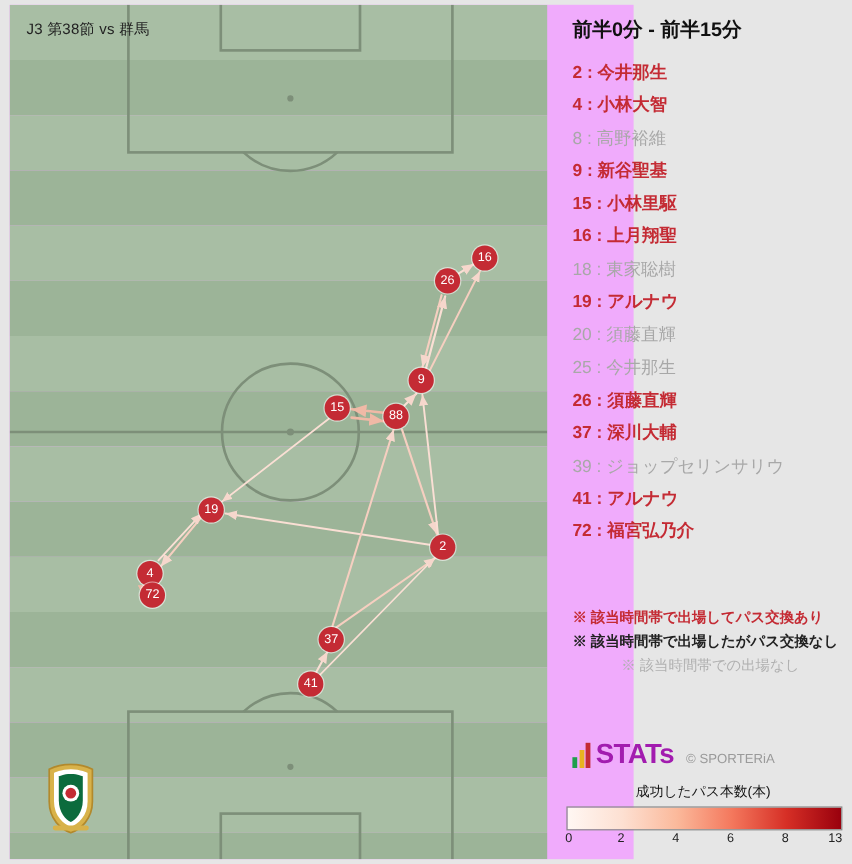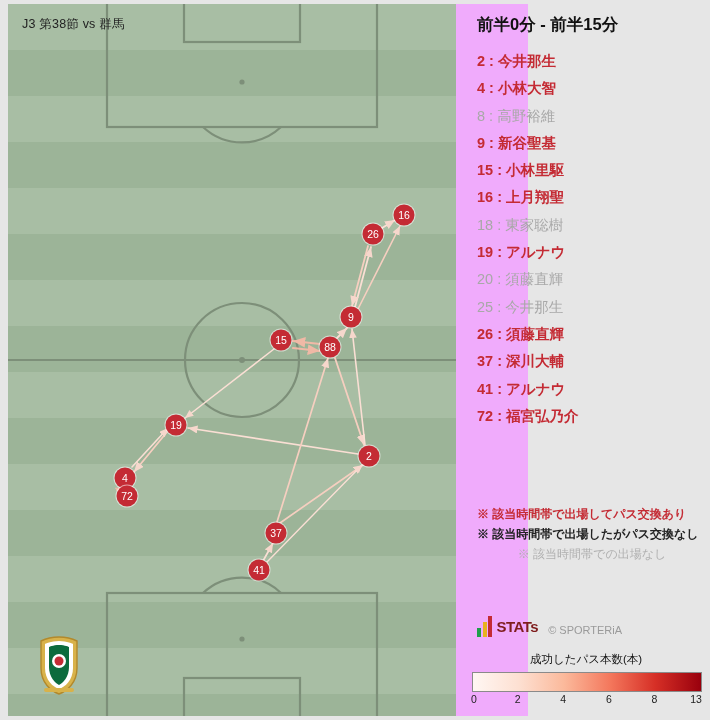--- a/index.html
+++ b/index.html
@@ -129,23 +129,23 @@
   #brand {
     position: absolute;
     left: 12px;
     top: 615px;
     display: flex;
     align-items: center;
   }
   #brand-bars { display: flex; align-items: flex-end; height: 22px; margin-right: 3px; }
   #brand-bars i { display: block; width: 4px; margin-right: 1.5px; }
   #brand-text {
-    font-size: 15px;
+    font-size: 23px;
     font-weight: bold;
-    color: #7f1d1d;
+    color: #a21caf;
     letter-spacing: -0.5px;
     font-family: "Liberation Sans", sans-serif;
     text-align: right;
   }
   #brand-copy {
     font-size: 11px;
     color: #9a9a9a;
     margin-left: 10px;
     align-self: center;
     padding-top: 8px;
@@ -315,20 +315,21 @@
       <div class="player absent"><span>8</span> : <span>高野裕維</span></div>
       <div class="player active"><span>9</span> : <span>新谷聖基</span></div>
       <div class="player active"><span>15</span> : <span>小林里駆</span></div>
       <div class="player active"><span>16</span> : <span>上月翔聖</span></div>
       <div class="player absent"><span>18</span> : <span>東家聡樹</span></div>
       <div class="player active"><span>19</span> : <span>アルナウ</span></div>
       <div class="player absent"><span>20</span> : <span>須藤直輝</span></div>
       <div class="player absent"><span>25</span> : <span>今井那生</span></div>
       <div class="player active"><span>26</span> : <span>須藤直輝</span></div>
       <div class="player active"><span>37</span> : <span>深川大輔</span></div>
+      <div class="player absent"><span>39</span> : <span>ジョップセリンサリウ</span></div>
       <div class="player active"><span>41</span> : <span>アルナウ</span></div>
       <div class="player active"><span>72</span> : <span>福宮弘乃介</span></div>
     </div>
 
     <div id="legend">
       <div class="legend-row active">※ 該当時間帯で出場してパス交換あり</div>
       <div class="legend-row played">※ 該当時間帯で出場したがパス交換なし</div>
       <div class="legend-row absent">※ 該当時間帯での出場なし</div>
     </div>
 

